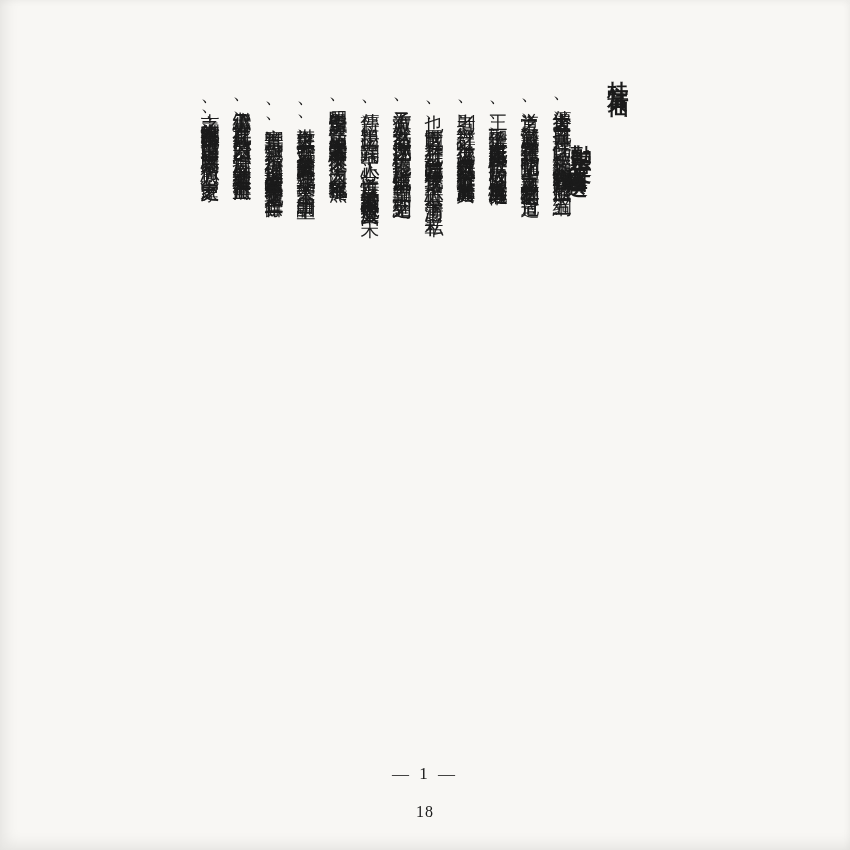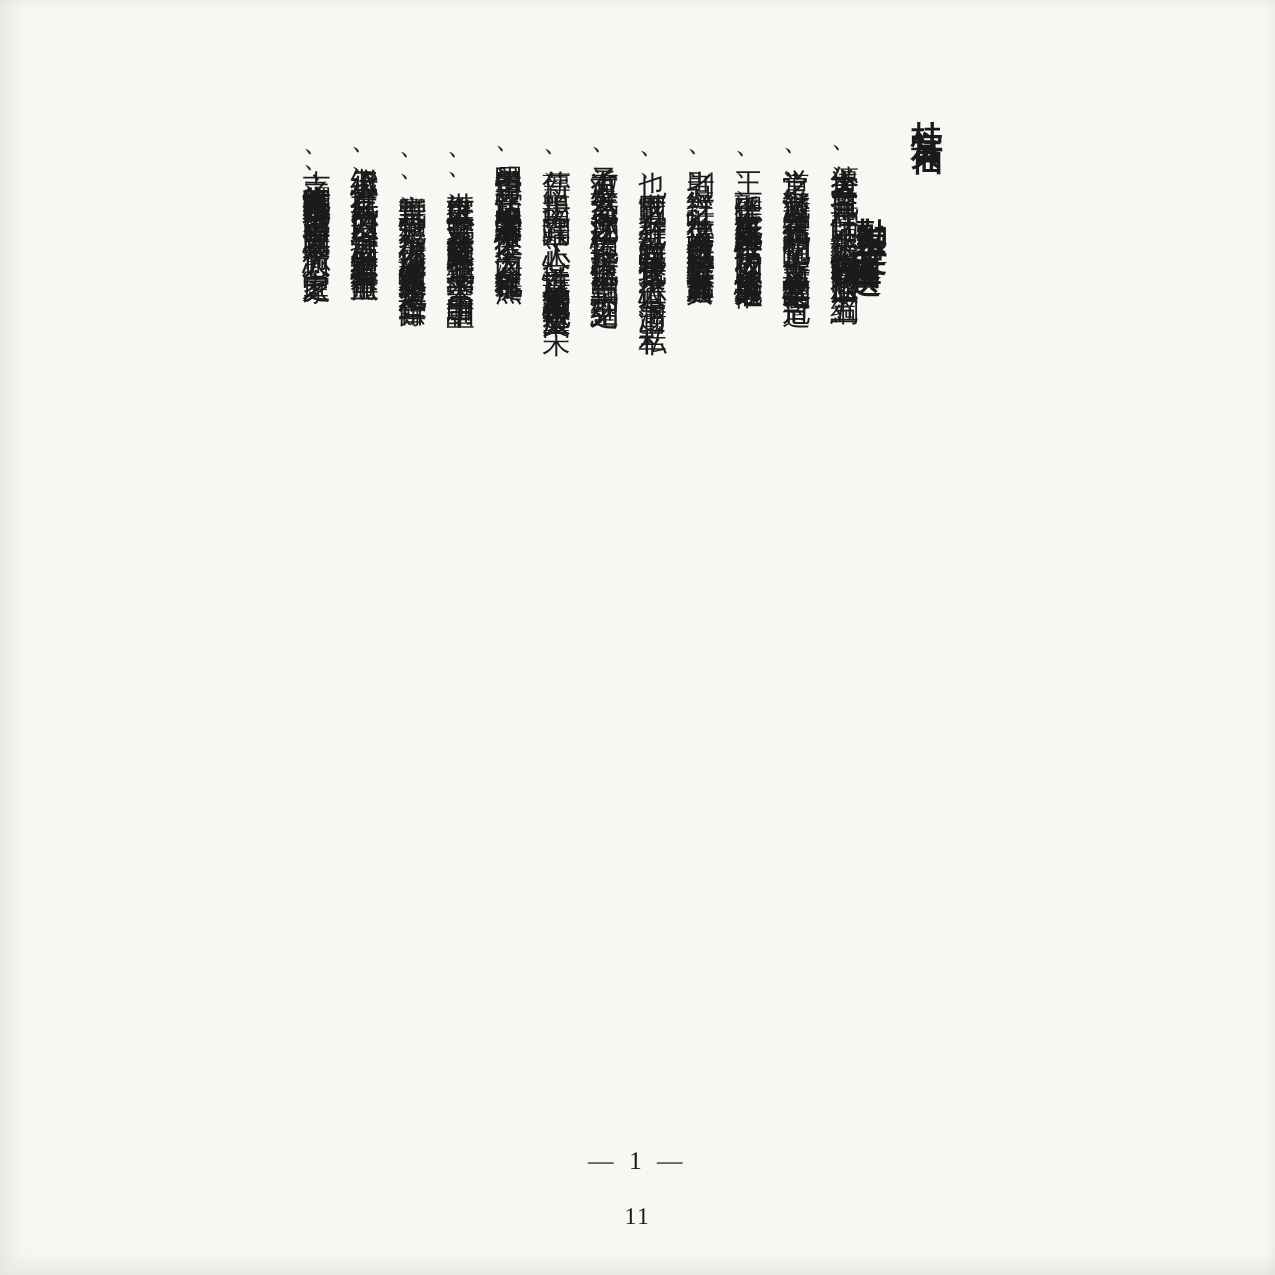--- a/index.html
+++ b/index.html
@@ -83,15 +83,15 @@
       <div class="col">薪傳、距揚墨、闢異端、正人心、道性善、斯誠維千鈞於一髮、檠大廈於一木者也、宋</div>
       <div class="col">季道學昌明、賢儒迭起、若宋朱者明大學之宗、復天性之本、海內之人、無不從風慕化</div>
       <div class="col">、以至終宋之世、賢哲弗衰、天之隆眷顧於文敎者、非淺顯也、當今聖天子、重申明訓</div>
       <div class="col">、黜華崇實、禮樂冠裳、燦然俱備、又復頒十六條之聖諭、化十八省之黎民、二百餘年</div>
       <div class="col">承承繼繼、仁風其孔厚矣、乃以治安日久、宣揚漸衰、聖主有綸音之頒、而下土無奉行</div>
       <div class="col">之志、此小民所以不聞木鐸也、由是世風日下、草莽之內無忠臣、人心愈偷、家庭之中</div>
     </div>
 
   <div class="page-marker">— 1 —</div>
 
-  <div class="scan-number">11</div>
+  <div class="scan-number">18</div>
 
 </div>
 
 </body></html>

